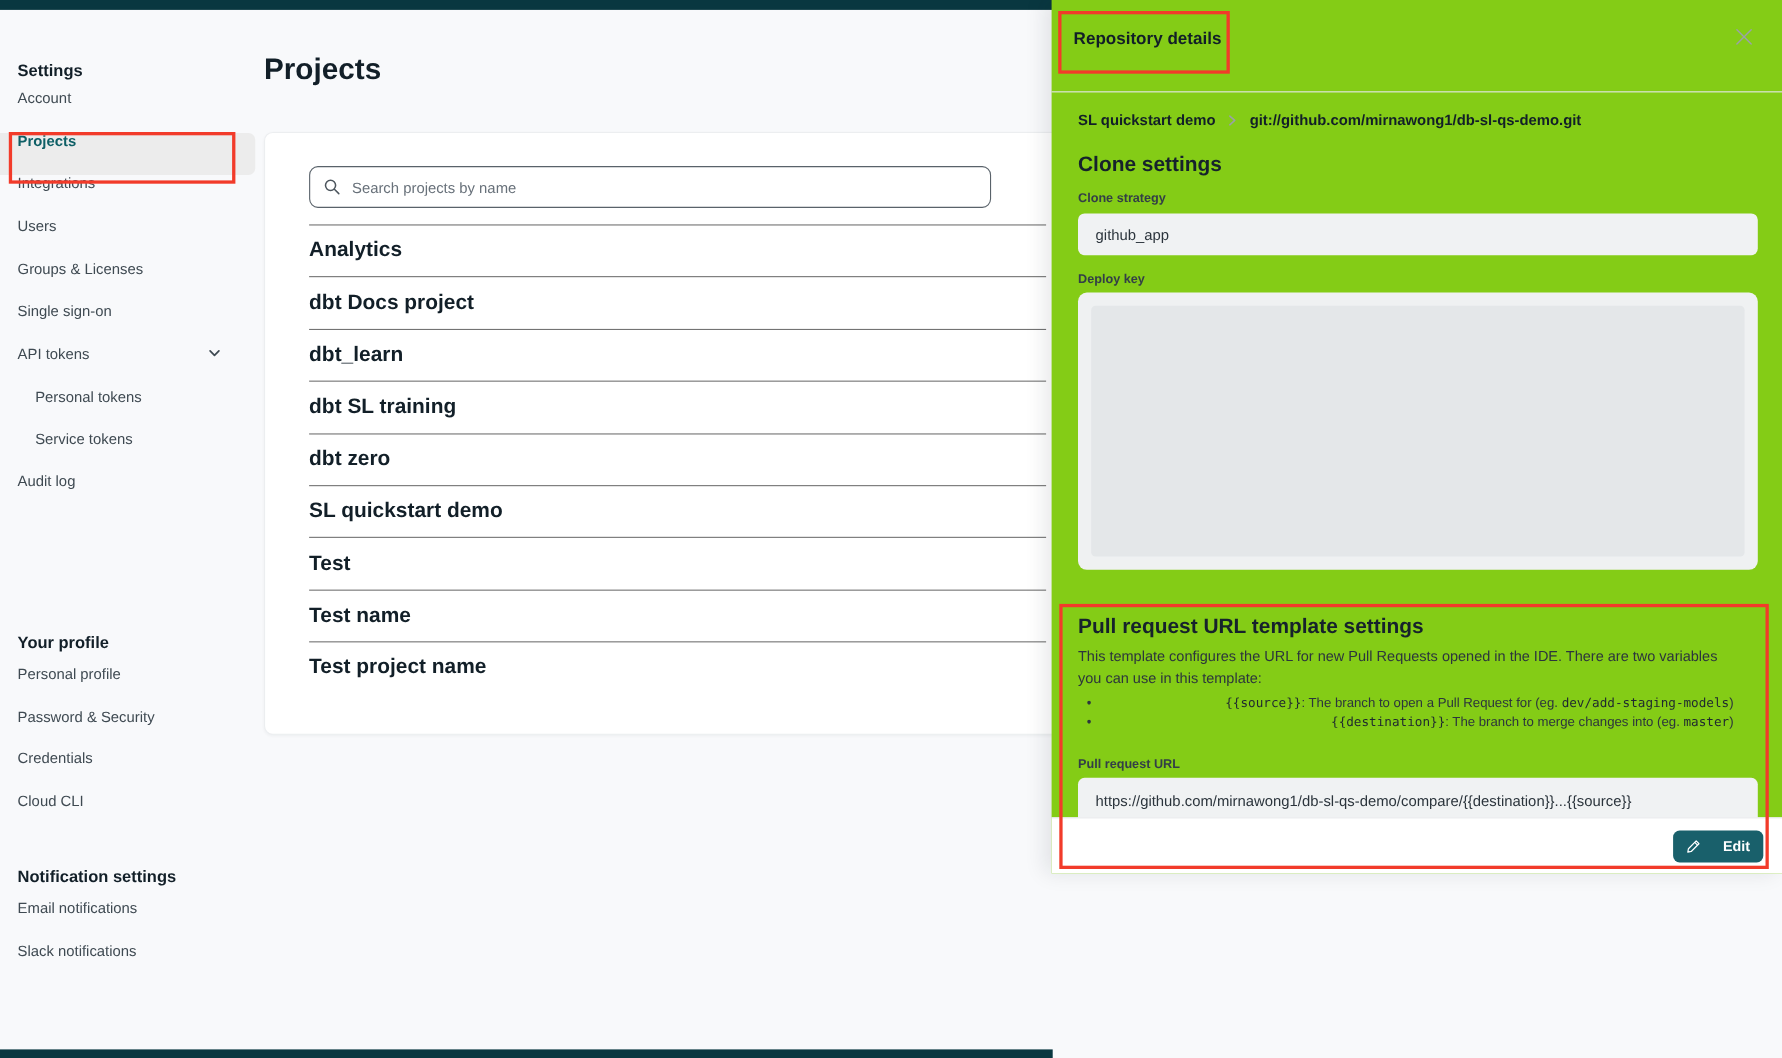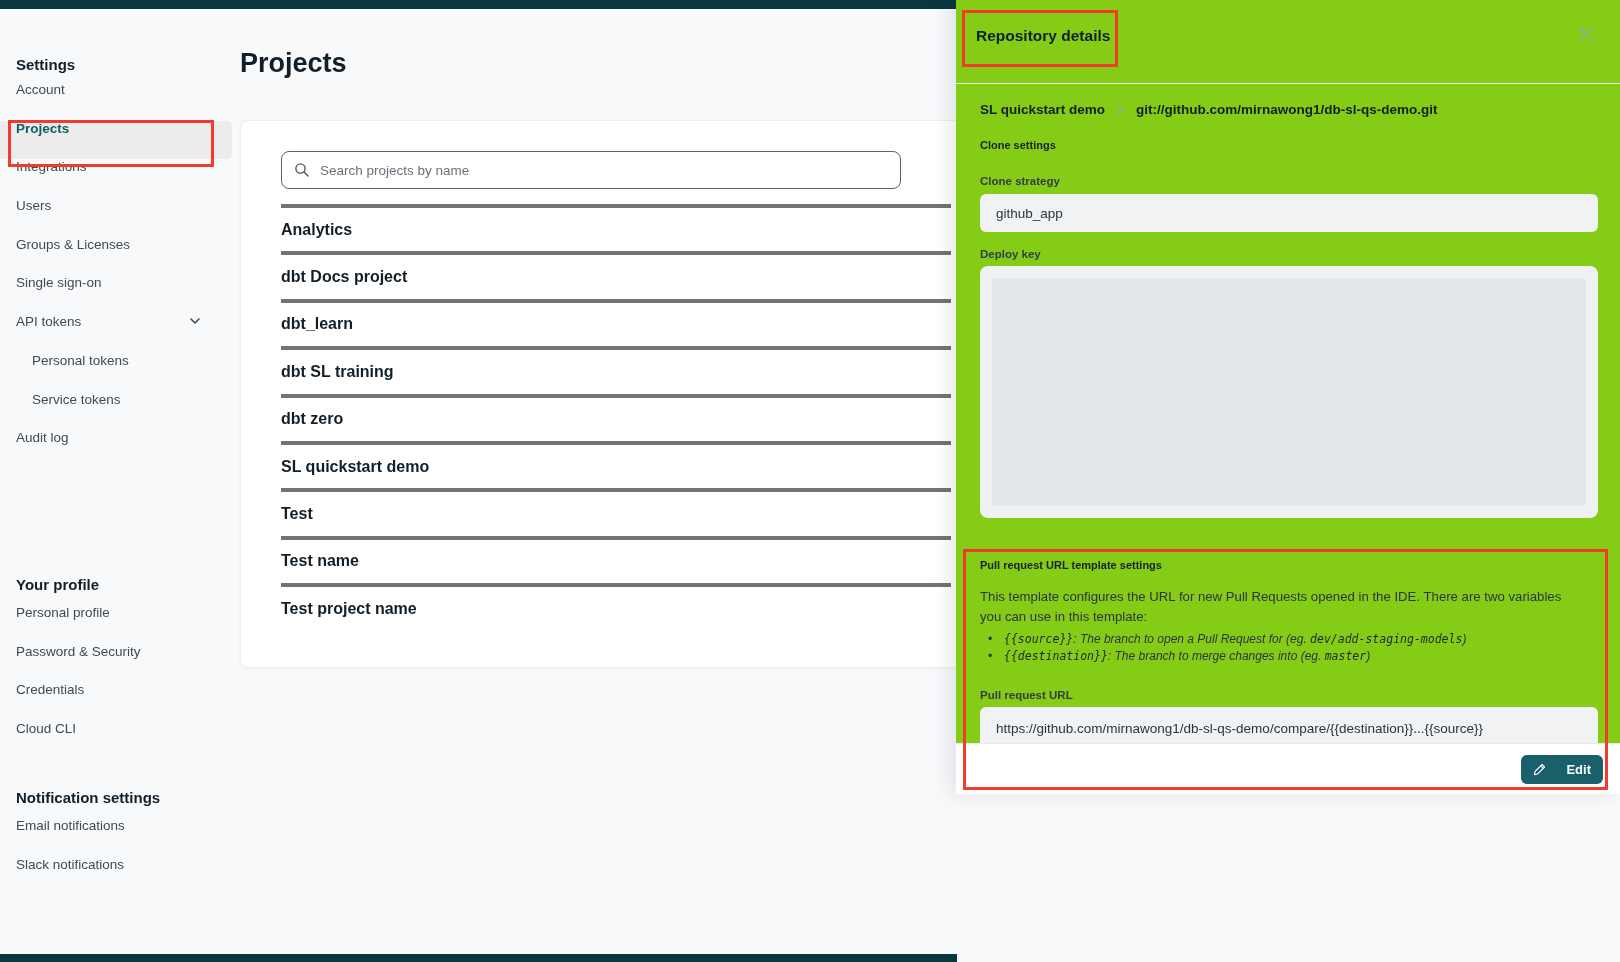--- a/index.html
+++ b/index.html
@@ -31,50 +31,50 @@
   .page-title { position:absolute; left:240px; top:48px; font-size:27px; font-weight:700; color:#121f28; }
   .card { position:absolute; left:240px; top:120px; width:750px; height:548px; background:#ffffff;
           border:1px solid #eceef0; border-radius:8px; box-shadow:0 1px 3px rgba(20,30,40,0.05); }
   .search-wrap { position:absolute; left:40px; top:30px; width:620px; height:38px;border-radius:19px; }
   .search-input { width:100%; height:100%; border:1px solid #59626a; border-radius:8px; background:#fff;
                   font-family:"Liberation Sans","DejaVu Sans",sans-serif; font-size:13.5px; color:#2b343c;
                   padding:0 12px 0 38px; outline:none; }
   .search-input::placeholder { color:#68717a; }
   .search-icon { position:absolute; left:13px; top:11px; }
   .proj-list { position:absolute; left:40px; top:83px; width:670px; }
-  .proj-row { height:47.4px; display:flex; align-items:center; border-top:4px solid #737373;
-              font-size:16px; font-weight:700; color:#121f28; cursor:pointer; }
+  .proj-row { height:47.4px; display:flex; align-items:center; border-top:1px solid #737373;
+              font-size:19px; font-weight:700; color:#121f28; cursor:pointer; }
 
   
   .panel { position:absolute; left:956px; top:0; width:664px; height:794px; background:#84cc16;
            box-shadow:-6px 0 18px rgba(20,30,40,0.10); }
   .panel-title { position:absolute; left:20px; top:27px; font-size:15.5px; font-weight:700; color:#121f28; }
   .panel-close { position:absolute; right:26px; top:25px; cursor:pointer; display:flex; }
   .panel-hr { position:absolute; left:0; top:83px; width:664px; border-top:1px solid #e7e9eb; }
 
   .crumbs { position:absolute; left:24px; top:102px; display:flex; align-items:center; gap:11px; }
   .crumb { font-size:13.5px; font-weight:700; color:#121f28; }
   .crumb.link { cursor:pointer; }
 
-  .sec-heading { position:absolute; left:24px; font-size:11px; font-weight:700; color:#16222c; }
+  .sec-heading { position:absolute; left:24px; font-size:19px; font-weight:700; color:#16222c; }
   .fld-label { position:absolute; left:24px; font-size:11.5px; font-weight:700; color:#333e47; }
   .fld { position:absolute; left:24px; width:618px; background:#f0f2f3; border-radius:6px;
          display:flex; align-items:center; padding-left:16px; font-size:13.5px; color:#2b343c; }
   .fld-clone { top:194px; height:38px; }
   .fld-url { top:707px; height:42px; }
 
   .deploy-box { position:absolute; left:24px; top:266px; width:618px; height:252px; background:#eff1f2; border-radius:8px; }
   .deploy-inner { position:absolute; left:12px; top:12px; right:12px; bottom:12px; background:#e4e7e9; border-radius:4px; }
 
   .pr-heading { top:559px; }
   .pr-desc { position:absolute; left:24px; top:587px; width:600px; font-size:13.2px; line-height:1.55;
              color:#2c353d; }
   .pr-bullets { position:absolute; left:30px; top:631px; width:590px; list-style:none; }
-  .pr-bullets li { position:relative; padding-left:18px; font-size:12px; font-style:italic; color:#2c353d;
-                   line-height:16.5px; }
+  .pr-bullets li { position:relative; padding-left:18px; font-size:12px; color:#2c353d;
+                   line-height:16.5px;text-align:right; }
   .pr-bullets li::before { content:"•"; position:absolute; left:2px; color:#2c353d; }
   .code { font-family:"DejaVu Sans Mono","Liberation Mono",monospace; font-size:11.5px; color:#1f2830; }
 
   .panel-footer { position:absolute; left:0; bottom:0; width:664px; height:51px; border-top:1px solid #e7e9eb; background:#fff; }
   .edit-btn { position:absolute; right:17px; top:11px; height:29px; min-width:66px; padding:0 12px;
               background:#19606b; color:#ffffff; border:none; border-radius:6px; display:flex;
               align-items:center; justify-content:center; gap:20px; font-family:inherit;
               font-size:13px; font-weight:700; cursor:pointer; }
 </style>
 </head>

